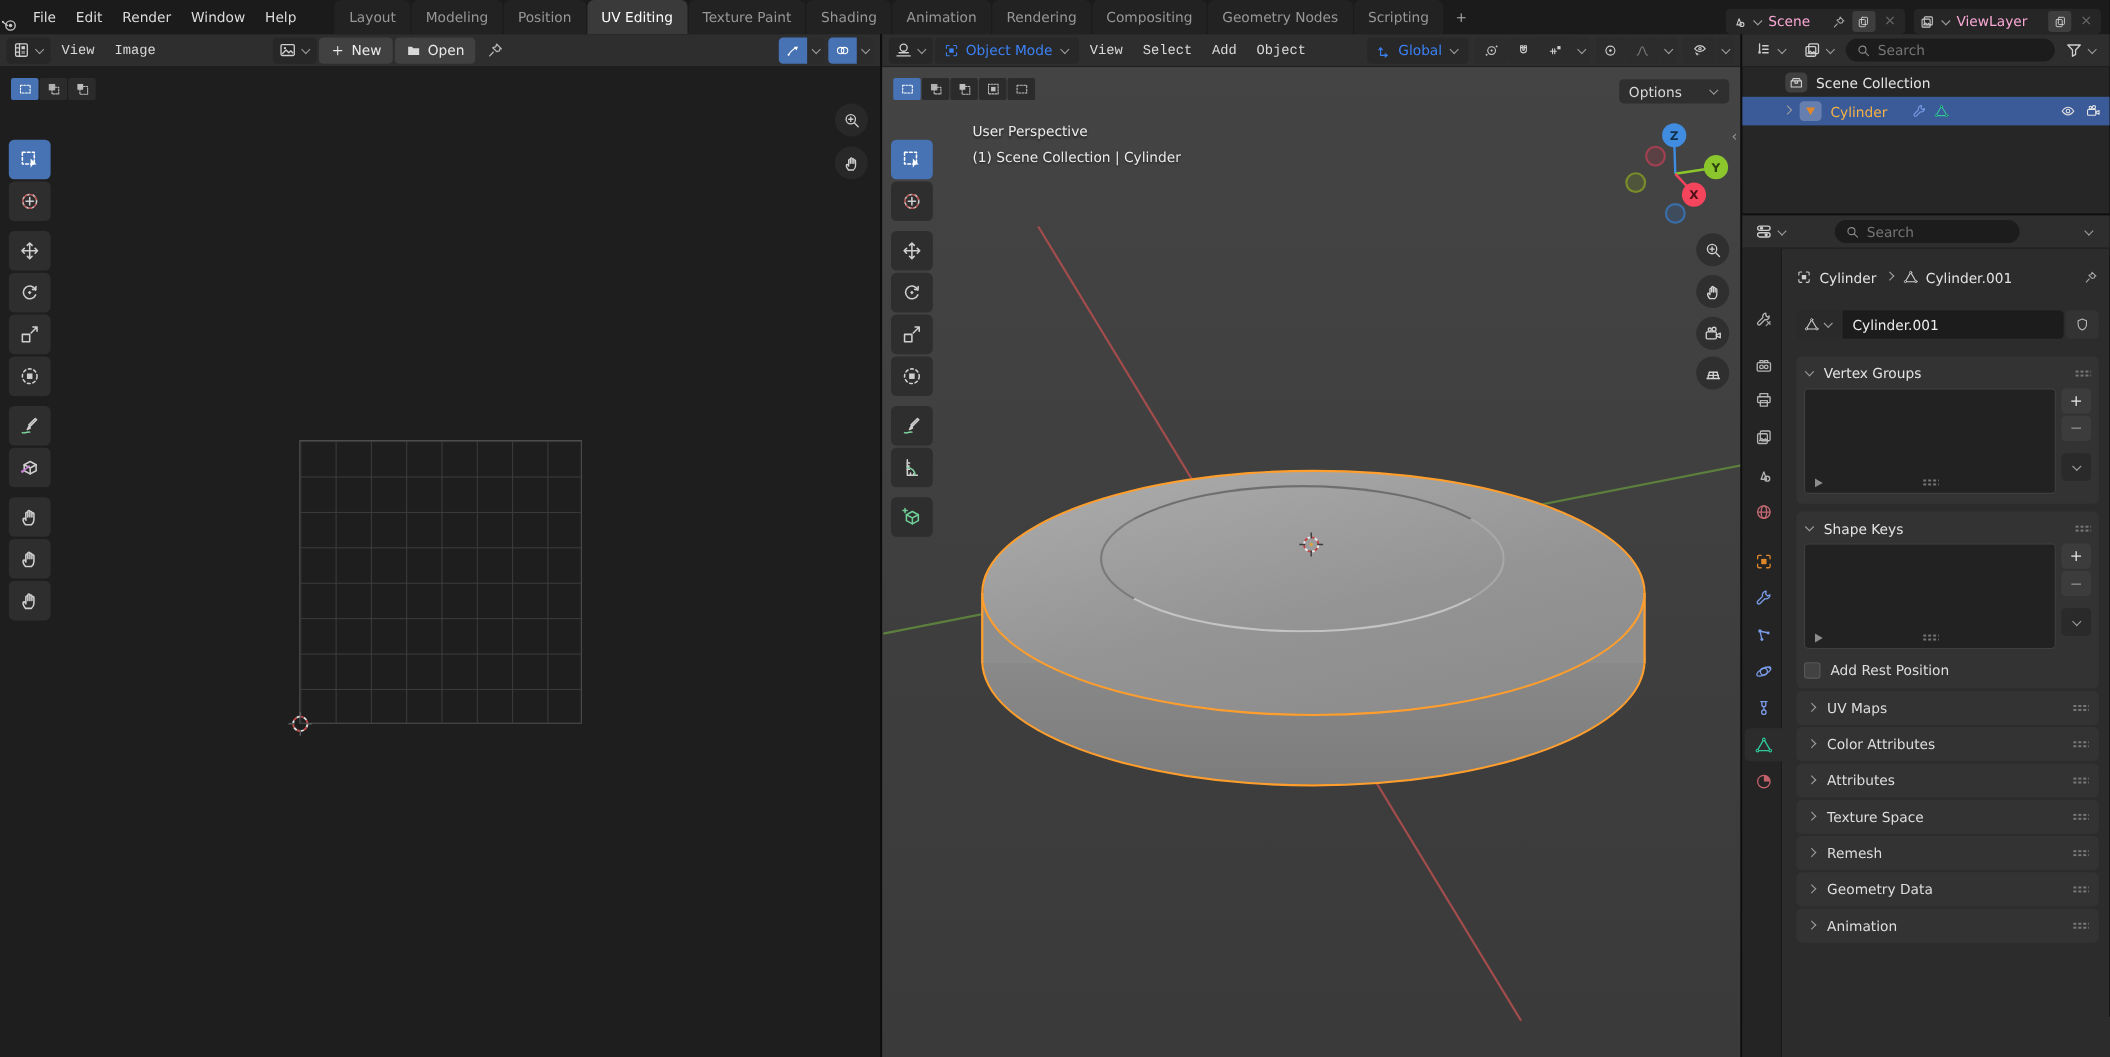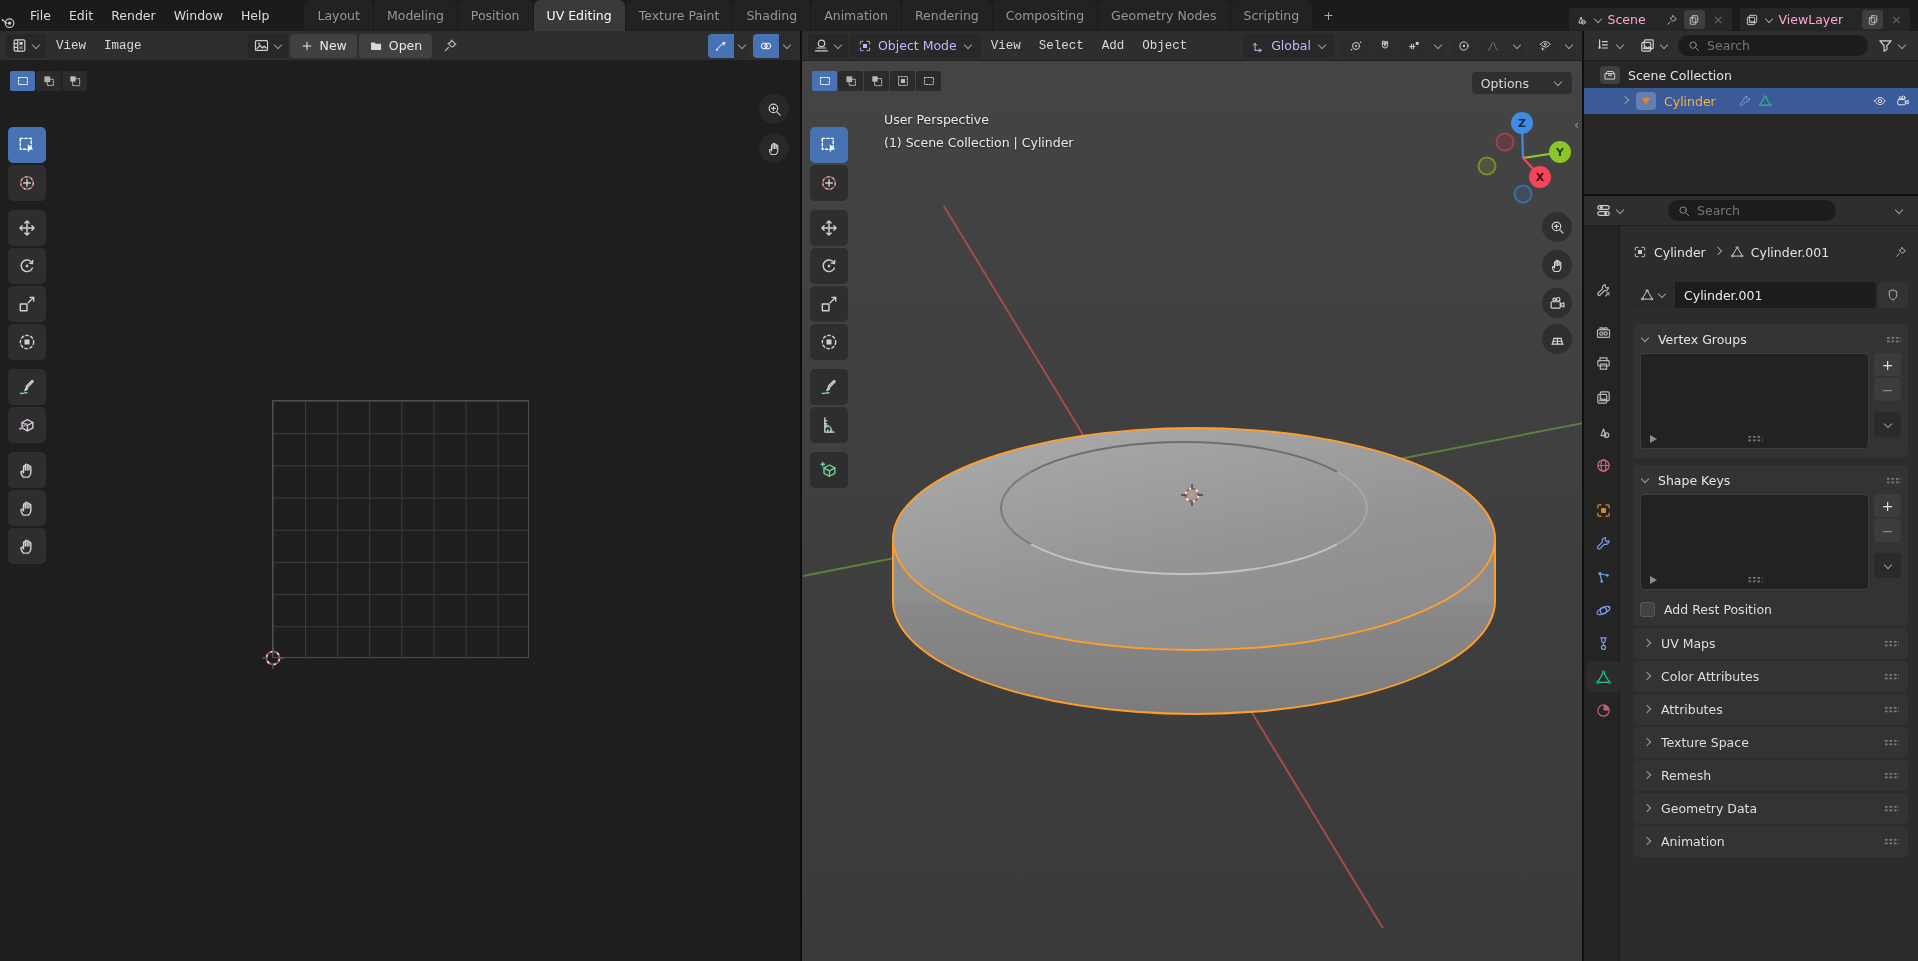--- a/index.html
+++ b/index.html
@@ -37,21 +37,21 @@
   .area{ position:relative; height:100%; }
   #uvarea{ width:802px; border-right:2px solid #0e0e0e; background:#1e1e1e; }
   #vparea{ width:782px; border-right:2px solid #0e0e0e; }
   #rightcol{ width:334px; background:#000000; }
   .ehdr{ height:30px; background:#2e2e2e; border-bottom:1px solid #1f1f1f;
          display:flex; align-items:center; padding:0 6px; gap:2px; color:#d9d9d9; }
   .ehdr .menu{ padding:0 8px;font-family:Liberation Mono, monospace; }
   .chip{ display:flex; align-items:center; gap:3px; background:#272727;
          border-radius:4px; height:24px; padding:0 5px; color:#cfcfcf; }
   .wbtn{ display:flex; align-items:center; gap:6px; background:#282828; height:24px;
-         padding:0 8px; border-radius:4px; color:#c4b5fd; }
+         padding:0 8px; border-radius:4px; color:#3b82f6; }
   .btnlight{ display:flex; align-items:center; gap:6px; background:#414141; height:24px;
          padding:0 10px; border-radius:4px; color:#eaeaea; }
   .tglgrp{ display:flex; margin-left:4px; }
   .tgl{ width:26px; height:24px; background:#4772b3; color:#fff; border-radius:4px 0 0 4px;
         display:flex; align-items:center; justify-content:center; }
   .tglchev{ width:15px; height:24px; background:#2c2c2c; border-radius:0 4px 4px 0;
         display:flex; align-items:center; justify-content:center; }
   .darkbtn{ width:26px; height:24px; background:#2c2c2c; border-radius:4px;
         display:flex; align-items:center; justify-content:center; color:#cfcfcf; }
   .canvas{ position:absolute; left:0; right:0; top:30px; bottom:0; overflow:hidden; }
@@ -862,21 +862,21 @@
             <input placeholder="Search" style="">
           </div>
           <div class="chip" style="background:transparent">
             <svg class="ic">
                 <use href="#s-funnel"></use>
               </svg>
               <span class="cv"></span>
           </div>
         </div>
         <div class="olist">
-          <div class="orow" style="padding-left:16px">
+          <div class="orow" style="padding-left:39px">
             <span class="iconbox" style="background:rgba(255,255,255,.12)">
                 <svg class="ic sm">
                   <use href="#s-collection"></use>
                 </svg>
               </span>
             <span class="name" style="color:#e4e4e4">Scene Collection</span>
           </div>
           <div class="orow sel" style="padding-left:36px">
             <span class="cv r"></span>
             <span class="iconbox">

